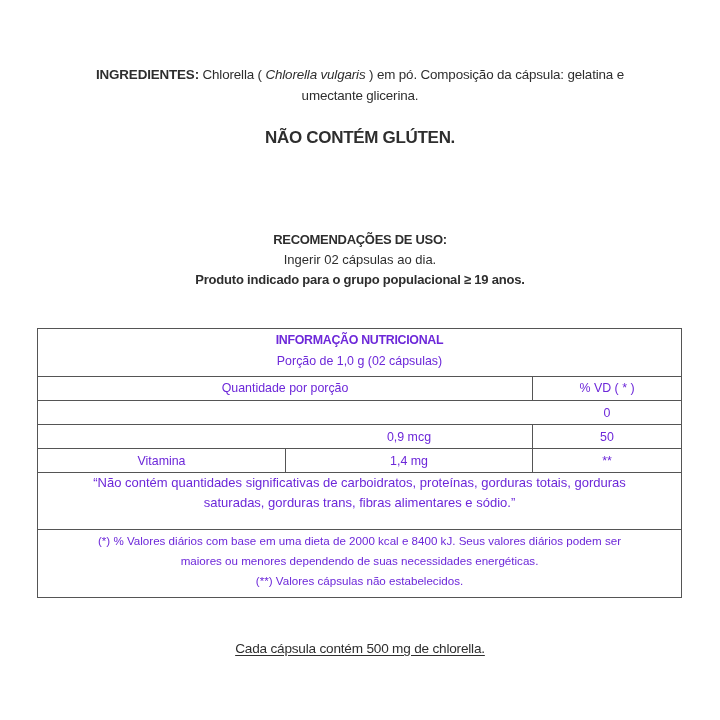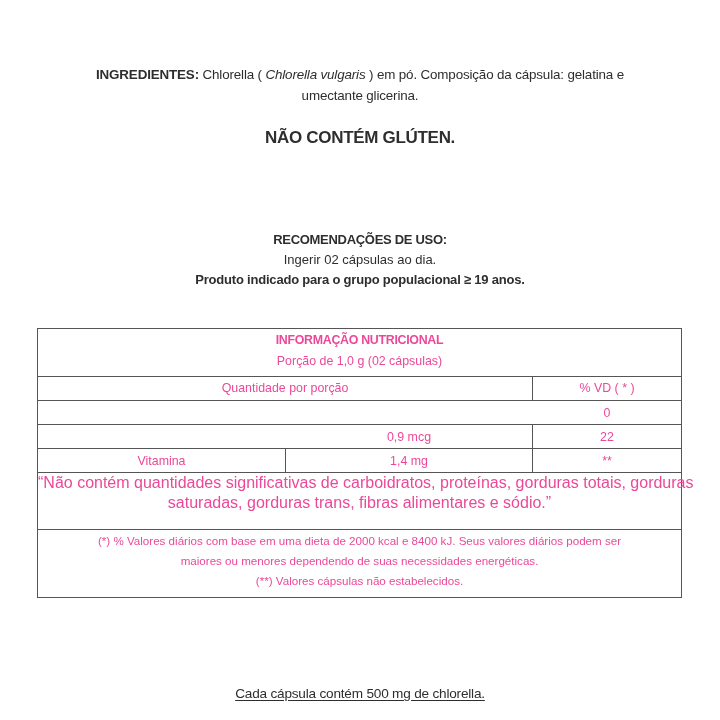--- a/index.html
+++ b/index.html
@@ -49,21 +49,21 @@
     
     .table {
       position: absolute;
       left: 37px;
       top: 328px;
       width: 645px;
       height: 270px;
       border: 1.5px solid #555;
       box-sizing: border-box;
       font-size: 12.4px;
-      color: #ec4899;
+      color: #6d28d9;
     }
     .t-header {
       position: absolute;
       left: 0; right: 0; top: 0;
       height: 47px;
       border-bottom: 1.5px solid #555;
       text-align: center;
     }
     .t-header .title {
       position: absolute; left: 0; right: 0; top: 4px;
@@ -91,21 +91,21 @@
     .c-col3 { left: 495px; right: 0; }
     .c-span12 { left: 0; width: 495px; border-right: 1.5px solid #555; }
 
     .note1 {
       position: absolute;
       left: 0; right: 0;
       top: 143px;
       height: 58px;
       border-bottom: 1.5px solid #555;
       text-align: center;
-      font-size: 16px;
+      font-size: 13px;
       line-height: 20px;
       padding-top: 1px;
       box-sizing: border-box;
     }
     .note2 {
       position: absolute;
       left: 0; right: 0;
       top: 202px;
       bottom: 0;
       text-align: center;
@@ -115,21 +115,20 @@
       box-sizing: border-box;
     }
     .note-line { display: block; white-space: nowrap; }
 
     .capsule {
       top: 641px;
       font-size: 13.6px;
       text-decoration: underline;
       text-underline-offset: 2px;
       letter-spacing: -0.2px;
-      margin-top: 45px;
     }
   </style>
 </head>
 <body>
 
 <div class="abs ingredients">
   <div>
     <b>INGREDIENTES:</b><span> Chlorella ( </span><i>Chlorella vulgaris</i><span> ) em pó. Composição da cápsula: gelatina e</span>
   </div>
   <div>umectante glicerina.</div>
@@ -153,21 +152,21 @@
     <div class="cell c-span12">Quantidade por porção</div>
     <div class="cell c-col3">% VD ( * )</div>
   </div>
 
   <div class="row" style="top:72px;height:23px;">
     <div class="cell c-col3">0</div>
   </div>
 
   <div class="row" style="top:96px;height:23px;">
     <div class="cell c-col2">0,9 mcg</div>
-    <div class="cell c-col3">22</div>
+    <div class="cell c-col3">50</div>
   </div>
 
   <div class="row" style="top:120px;height:23px;">
     <div class="cell c-col1">Vitamina</div>
     <div class="cell c-col2">1,4 mg</div>
     <div class="cell c-col3">**</div>
   </div>
 
   <div class="note1">
     <span class="note-line">“Não contém quantidades significativas de carboidratos, proteínas, gorduras totais, gorduras</span>

